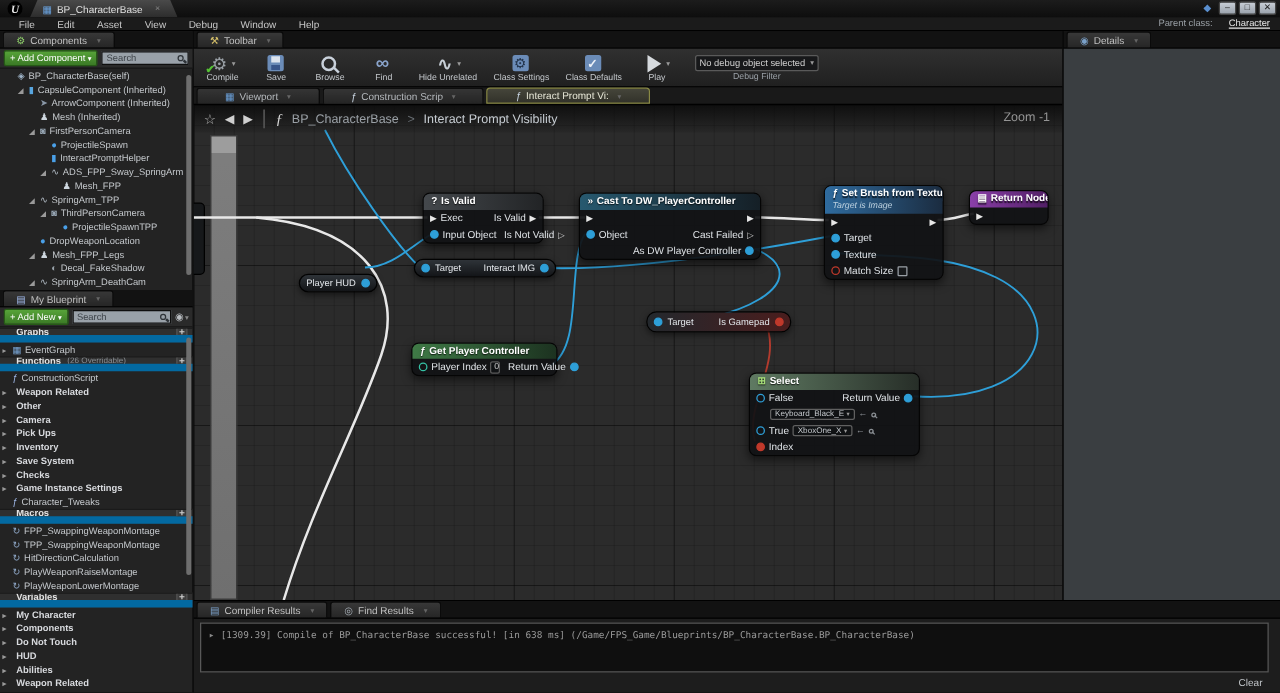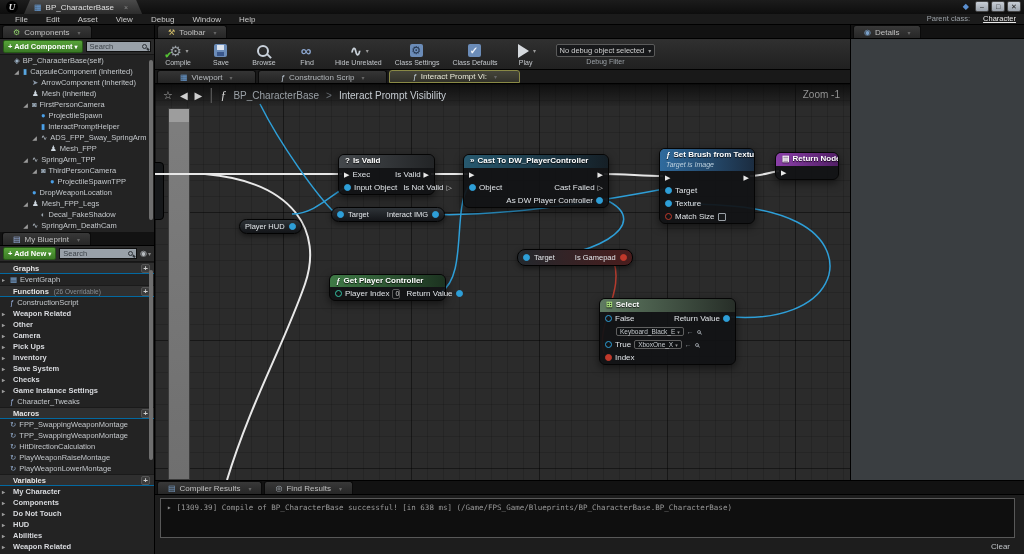--- a/index.html
+++ b/index.html
@@ -24,32 +24,32 @@
 
   
   .tabstrip{height:14px;background:#121212;display:flex;align-items:flex-end;gap:2px;padding-left:2px;border-bottom:1px solid #000}
   .ptab{height:13px;display:flex;align-items:center;gap:4px;padding:0 10px;background:linear-gradient(180deg,#383838,#262626);border-radius:3px 3px 0 0;font-size:8px;color:#c0c0c0;border:1px solid #0a0a0a;border-bottom:none}
   .ptab .tabico{font-size:8px}
   .ptab .tpin{color:#666;font-size:6px;margin-left:4px}
 
   
   #left{left:0;top:25px;width:155px;height:529px;background:#232323;border-right:1px solid #000}
   .addrow{height:16px;display:flex;align-items:center;gap:3px;padding:0 3px;background:#2a2a2a;border-bottom:1px solid #161616}
-  .greenbtn{background:linear-gradient(180deg,#57a339,#3b7a26);border:1px solid #265a16;border-radius:2px;color:#fff;font-size:7.5px;font-weight:bold;padding:1px 4px;white-space:nowrap;display:flex;align-items:center;gap:2px}
+  .greenbtn{background:linear-gradient(180deg,#57a339,#3b7a26);border:1px solid #265a16;border-radius:2px;color:#fff;font-size:7.5px;font-weight:normal;padding:1px 4px;white-space:nowrap;display:flex;align-items:center;gap:2px}
   .greenbtn .dd{font-size:6px}
   .search{flex:1;background:#99a1a9;border:1px solid #0e0e0e;height:11px;display:flex;align-items:center;padding:0 3px;color:#3c4248;font-size:7.5px;min-width:0}
   .smag{width:5px;height:5px;border:1.5px solid #2e3338;border-radius:50%;position:relative;margin-left:auto;flex:none}
   .smag::after{content:"";position:absolute;width:1.5px;height:3px;background:#2e3338;transform:rotate(-45deg);right:-2px;bottom:-3px}
   .eyebtn{color:#b8bcc0;font-size:8px;display:flex;align-items:center;gap:1px}
   .eyebtn .dd{font-size:6px;color:#888}
 
   .treerow{height:11px;display:flex;align-items:center;gap:3px;font-size:7.5px;color:#c4c8cc;white-space:nowrap;overflow:hidden}
   .treerow .exp{width:7px;color:#9a9a9a;font-size:6px;text-align:center;flex:none}
   .treerow .tico{font-size:7.5px;flex:none}
-  #mbp-rows .t-header{background:#2f2f2f;border-top:1px solid #1a1a1a;border-bottom:1px solid #0369a1;height:12px;font-weight:bold;color:#e4e4e4}
+  #mbp-rows .t-header{background:#2f2f2f;border-top:1px solid #1a1a1a;border-bottom:6px solid #0369a1;height:12px;font-weight:bold;color:#e4e4e4}
   #mbp-rows .t-header .plus{margin-left:auto;margin-right:4px;color:#cfcfcf;font-weight:bold;font-size:8px;background:#3c3c3c;border:1px solid #555;border-radius:2px;width:9px;height:9px;line-height:8px;text-align:center}
   #mbp-rows .plus{display:none}
   #mbp-rows .t-header .plus{display:block}
   #mbp-rows .t-cat{font-weight:bold;color:#d8dade}
   #mbp-rows .suffix{font-size:6.5px;color:#8a8f94;font-weight:normal;margin-left:2px}
   .lscroll{position:absolute;width:4px;background:#6e6e6e;border-radius:2px;right:1px}
 
   
   #center-top{left:155px;top:25px;width:695px;height:59px}
   #toolbar{height:31px;background:linear-gradient(180deg,#303030,#202020);border-bottom:1px solid #000;display:flex;align-items:center;padding:0 8px;gap:13px}

